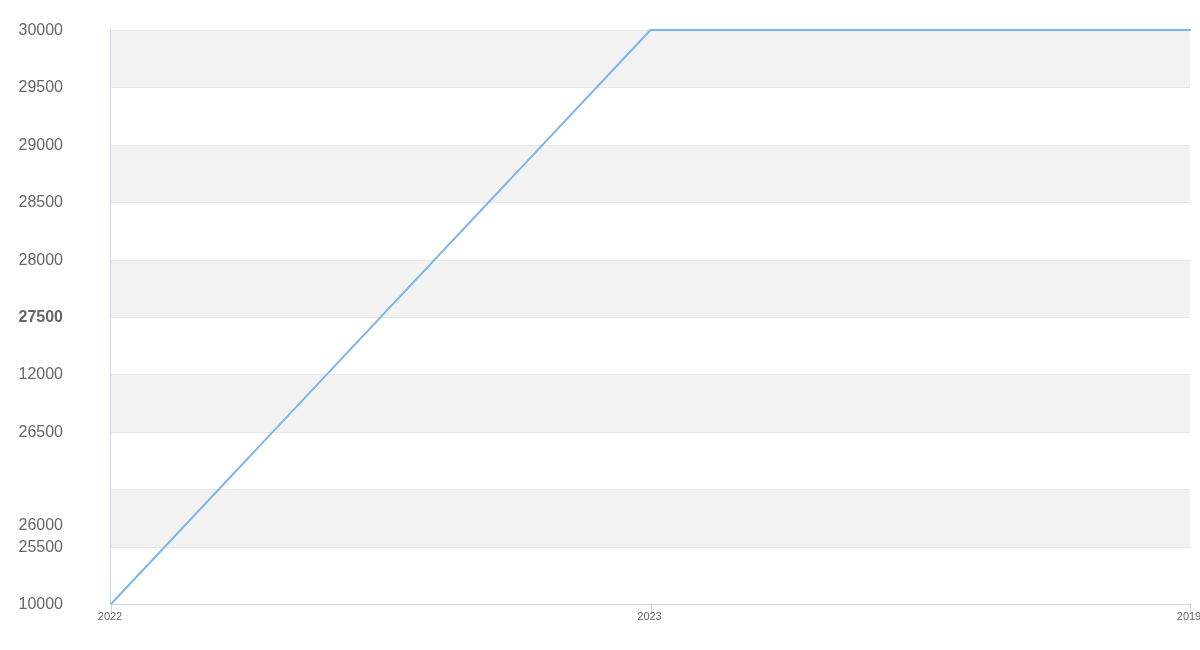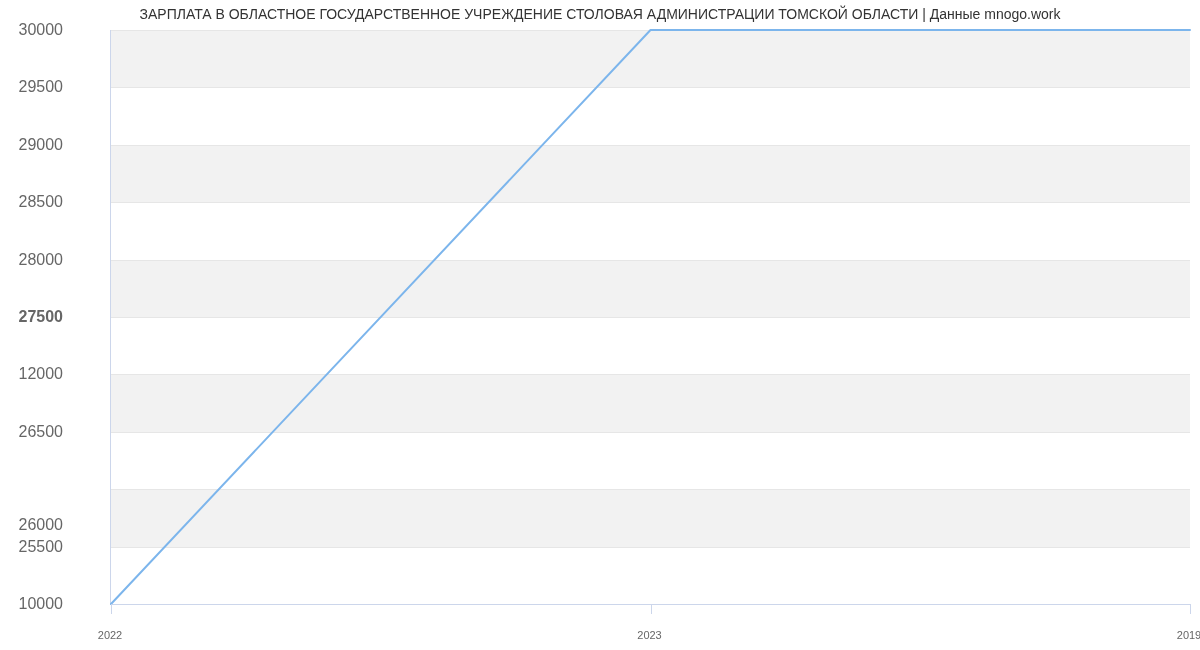--- a/index.html
+++ b/index.html
@@ -59,21 +59,20 @@
     transform: translateY(-50%);
     white-space: nowrap;
   }
   .x-label {
     position: absolute;
     top: 610px;
     font-size: 11px;
     color: #666666;
     transform: translateX(-50%);
     white-space: nowrap;
-    margin-top: 19px;
   }
   svg.series {
     position: absolute;
     left: 0;
     top: 0;
     width: 100%;
     height: 100%;
     overflow: visible;
   }
   .x-tick {
@@ -82,21 +81,20 @@
     height: 10px;
     background: #ccd6eb;
     top: 574px;
   }
 </style>
 </head>
 <body>
 
 <div class="chart-wrap">
 
-  <div class="title">ЗАРПЛАТА В ОБЛАСТНОЕ ГОСУДАРСТВЕННОЕ УЧРЕЖДЕНИЕ СТОЛОВАЯ АДМИНИСТРАЦИИ ТОМСКОЙ ОБЛАСТИ | Данные mnogo.work</div>
 
   <div class="plot">
       <div class="grid-band" style="top: 0px; height: 57.4px;"></div>
       <div class="grid-band" style="top: 114.8px; height: 57.4px;"></div>
       <div class="grid-band" style="top: 229.6px; height: 57.4px;"></div>
       <div class="grid-band" style="top: 344.4px; height: 57.4px;"></div>
       <div class="grid-band" style="top: 459.2px; height: 57.4px;"></div>
     <div class="grid-line" style="top: 516.6px;"></div>
       <div class="grid-line" style="top: 459.2px;"></div>
       <div class="grid-line" style="top: 401.8px;"></div>

